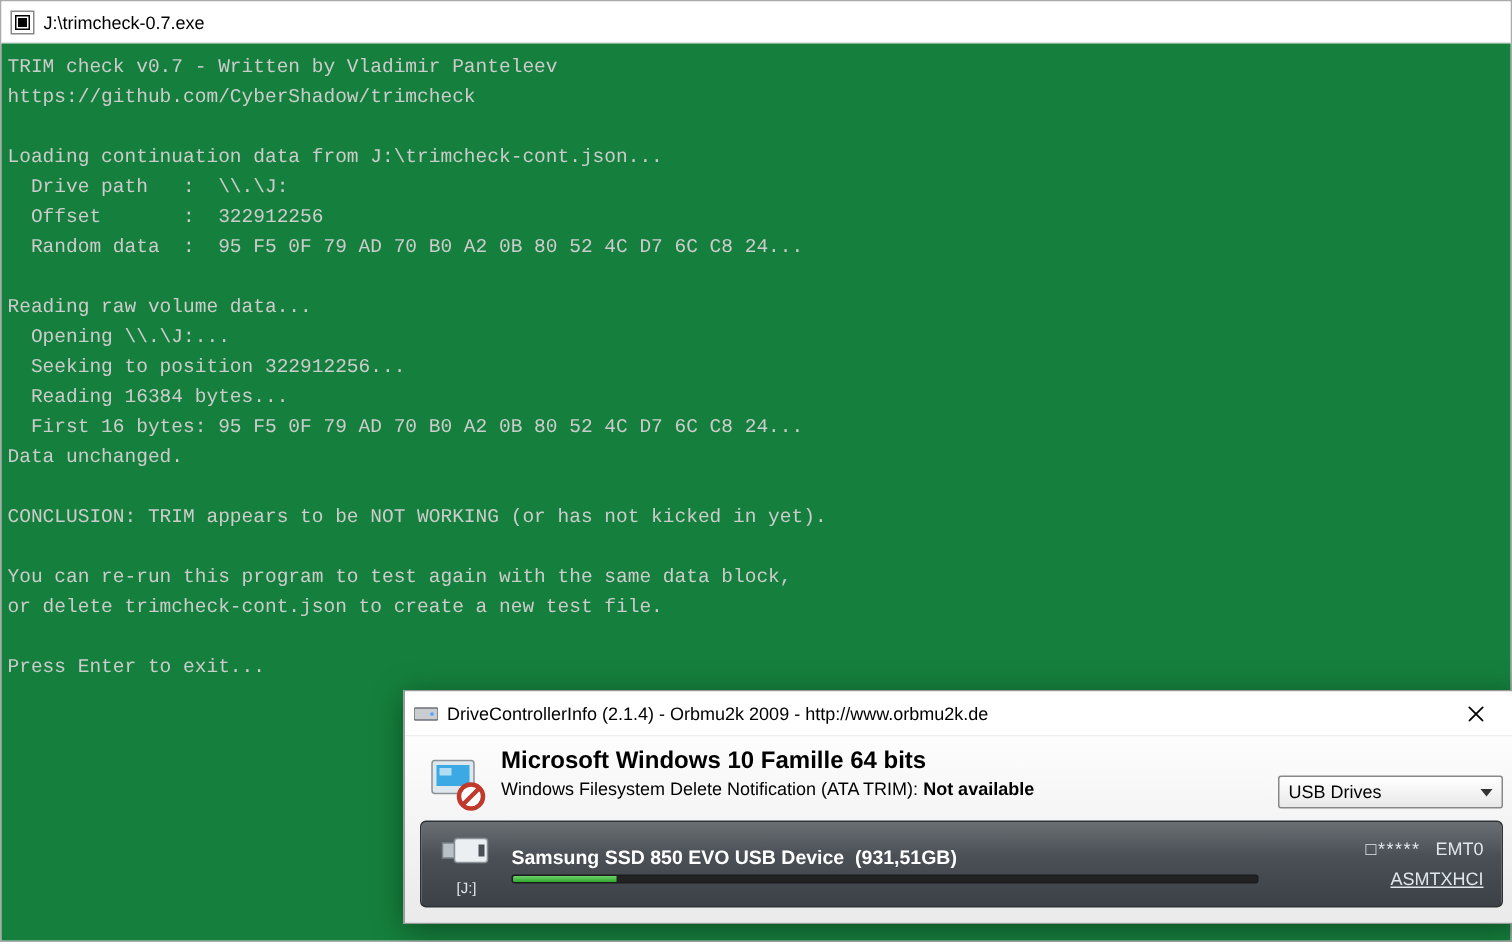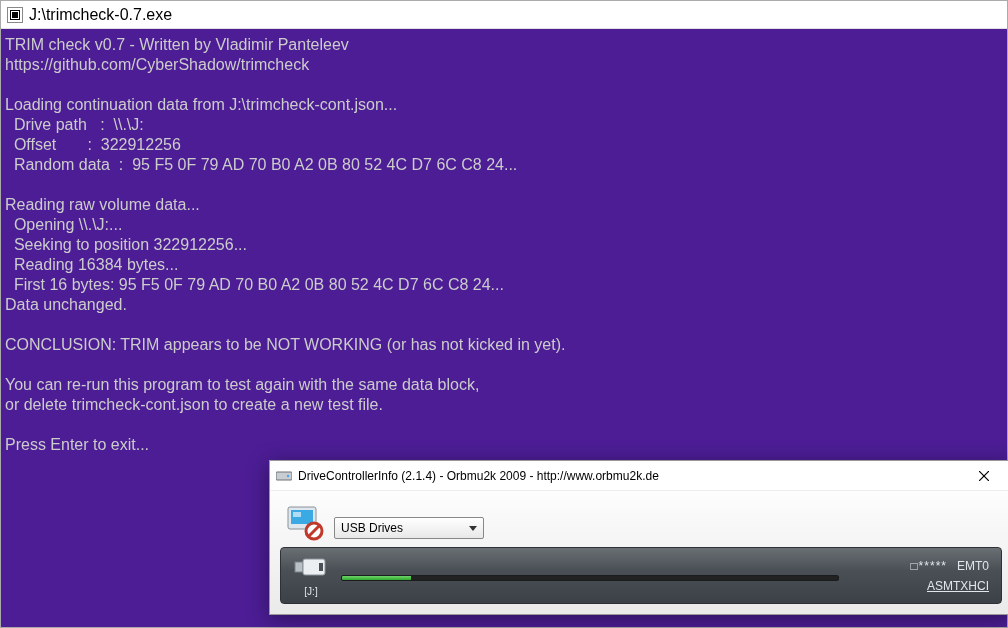--- a/index.html
+++ b/index.html
@@ -19,36 +19,36 @@
     border: 1px solid #aaa;
     background: #fff;
   }
   .console-titlebar {
     height: 28px;
     display: flex;
     align-items: center;
     padding: 0 6px;
     background: #fff;
     border-bottom: 1px solid #e0e0e0;
-    font-size: 16px;
+    font-size: 12px;
     color: #000;
   }
   .console-titlebar .icon {
     width: 16px; height: 16px;
     margin-right: 6px;
     display: inline-flex; align-items: center; justify-content: center;
     font-size: 12px;
     color: #555;
     border: 1px solid #888;
   }
   .console-body {
-    background: #4c1d95;
+    background: #15803d;
     color: #ccc;
-    font-family: Liberation Sans, sans-serif;
-    font-size: 16px;
+    font-family: Liberation Mono, monospace;
+    font-size: 13px;
     line-height: 20px;
     padding: 6px 4px;
     white-space: pre;
     height: calc(100% - 28px);
     overflow: hidden;
   }
 
   
   .dci-window {
     position: absolute;
@@ -246,35 +246,46 @@
     <div class="dci-header-row">
       <div class="os-icon">
         <svg width="40" height="40" viewBox="0 0 40 40">
           <rect x="4" y="6" width="28" height="22" rx="2" fill="#dfe7ee" stroke="#8a9299"></rect>
           <rect x="7" y="9" width="22" height="14" fill="#3ba9e4"></rect>
           <rect x="9" y="11" width="8" height="5" fill="#fff" opacity="0.6"></rect>
           <circle cx="30" cy="30" r="8" fill="#fff" stroke="#c0392b" stroke-width="3"></circle>
           <line x1="25" y1="35" x2="35" y2="25" stroke="#c0392b" stroke-width="3"></line>
         </svg>
       </div>
+      <div class="os-text">
+        <div class="os-title">Microsoft Windows 10 Famille 64 bits</div>
+        <div class="trim-line">
+          <span>Windows Filesystem Delete Notification (ATA TRIM):</span>
+          <span class="status">Not available</span>
+        </div>
+      </div>
       <div class="drive-type-select">
         <span>USB Drives</span>
       </div>
     </div>
 
     <div class="device-row">
       <div class="device-thumb">
         <svg width="36" height="26" viewBox="0 0 36 26">
           <rect x="2" y="8" width="8" height="10" fill="#b9c0c6" stroke="#7a8288"></rect>
           <rect x="10" y="5" width="22" height="16" rx="2" fill="#eceff2" stroke="#8a9299"></rect>
           <rect x="26" y="9" width="4" height="8" fill="#4a5055"></rect>
         </svg>
         <div class="drive-letter">[J:]</div>
       </div>
       <div class="device-info">
+        <div class="device-name-line">
+          <span>Samsung SSD 850 EVO USB Device</span>
+          &nbsp;<span class="device-size">(931,51GB)</span>
+        </div>
         <div class="progress-outer">
           <div class="progress-inner" id="usage-inner" style="width: 14%;"></div>
         </div>
       </div>
       <div class="device-right">
         <div class="fw-row">
           <span class="stars">□*****</span>
           <span>EMT0</span>
         </div>
         <div style="margin-top:6px;text-decoration:underline;">ASMTXHCI</div>

